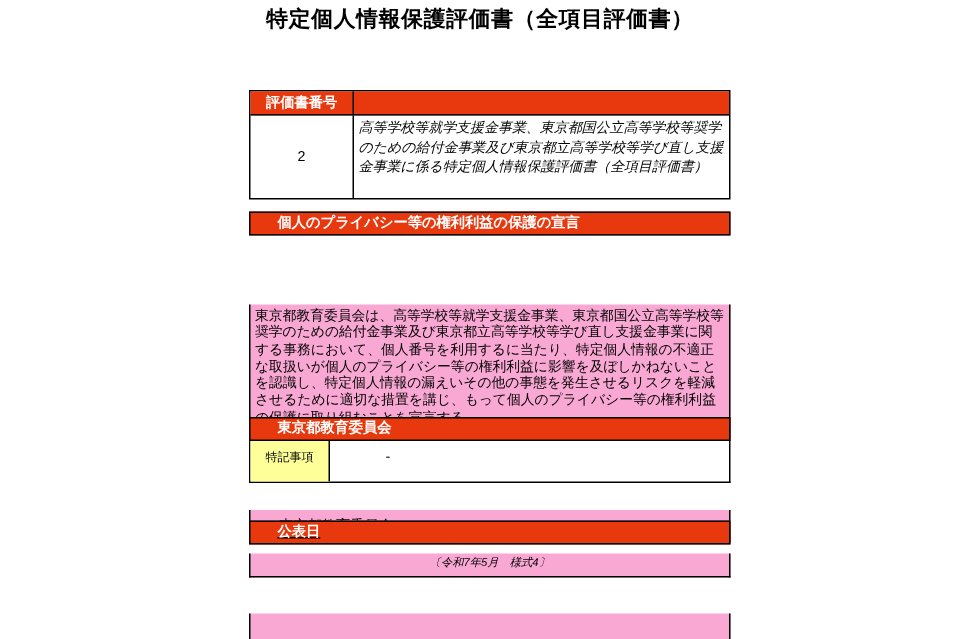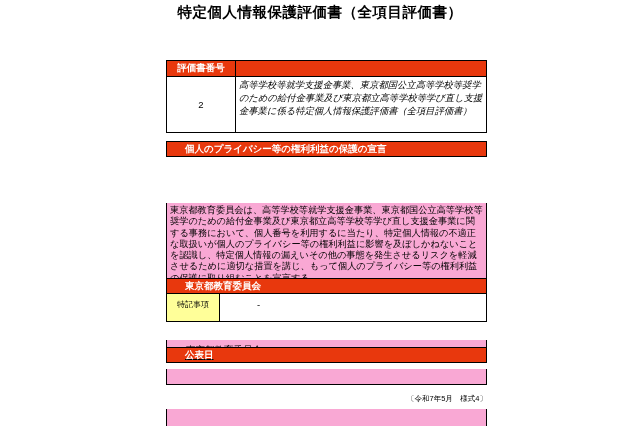--- a/index.html
+++ b/index.html
@@ -61,22 +61,22 @@
 
   
   .org { top: 278px; }
   .org .cell { height: 21px; display: flex; align-items: center; padding-left: 19px; font-family: Liberation Serif, serif; }
   .approval { top: 323px; }
   .approval .cell { height: 16px; }
   .publication { top: 347px; text-decoration: underline; }
   .publication .cell { height: 19px; }
 
   .footer-note {
-    position: absolute; top: 394px; left: 166px; width: 321px;
-    text-align: right; font-size: 7.5px; color: #000;
+    position: absolute; top: 370px; left: 166px; width: 321px;
+    text-align: center; font-size: 7.5px; color: #000; font-style: italic;
   }
 </style>
 </head>
 <body>
 
 <div class="page">
 
   <div class="doc-title">特定個人情報保護評価書（全項目評価書）</div>
 
   <div class="sec eval-table">

